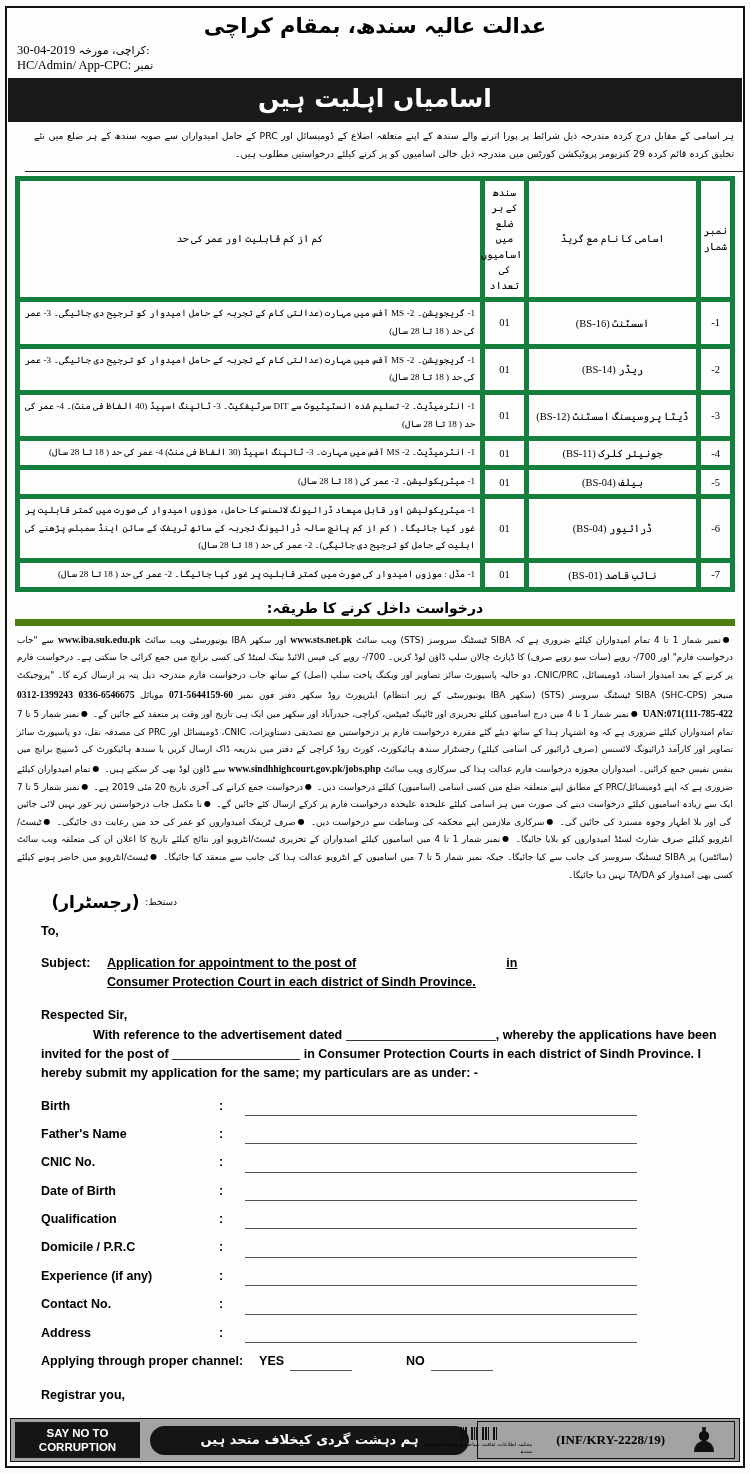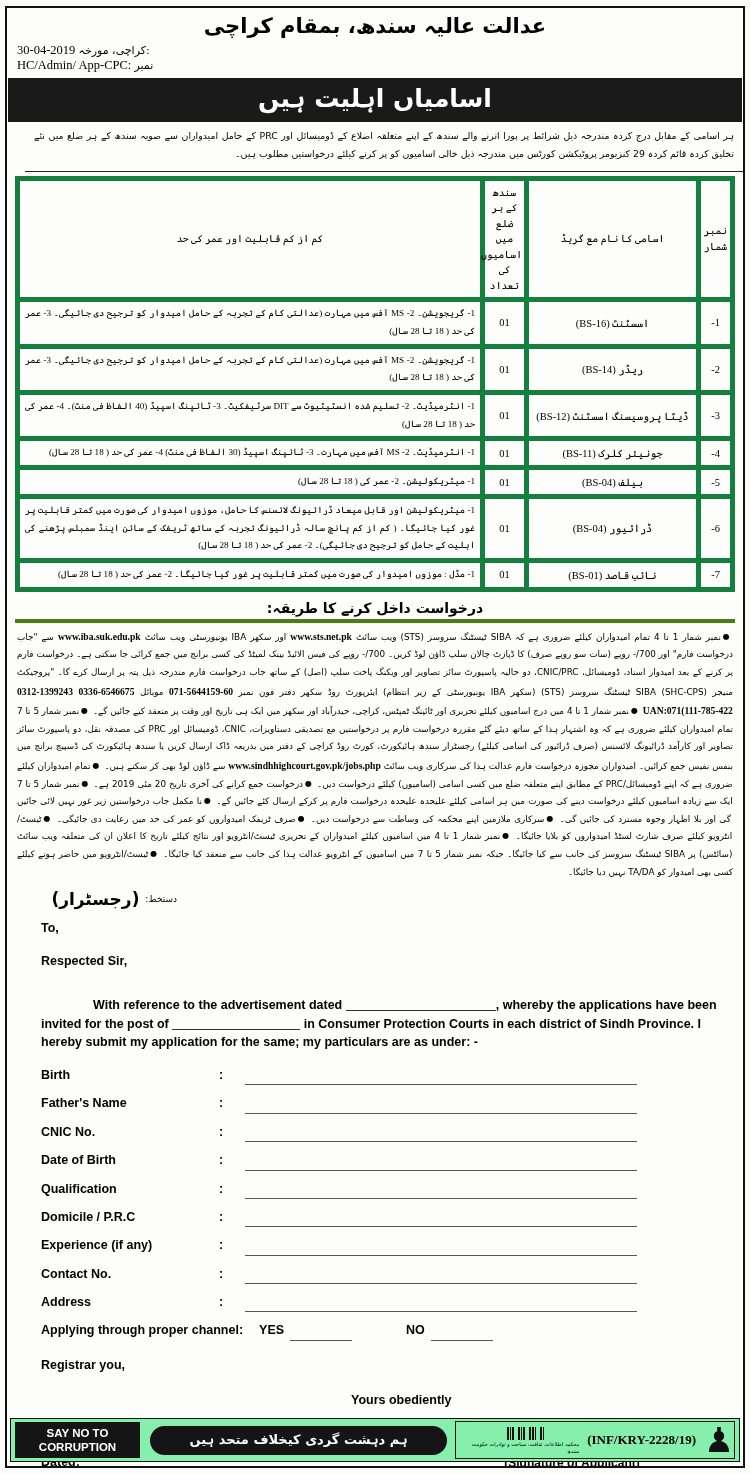--- a/index.html
+++ b/index.html
@@ -115,21 +115,21 @@
   }
 
   
   .apply-head {
     direction: rtl;
     text-align: center;
     font-family: "DejaVu Sans", sans-serif;
     font-weight: bold;
     font-size: 14px;
     padding: 5px 0 3px 0;
-    border-bottom: 4px solid #4d7c0f;
+    border-bottom: 7px solid #4d7c0f;
     margin: 3px 8px 0 8px;
   }
   .apply-body {
     direction: rtl;
     text-align: justify;
     font-family: "DejaVu Sans", sans-serif;
     font-size: 8.8px;
     line-height: 2.0;
     padding: 4px 10px 2px 10px;
   }
@@ -167,21 +167,21 @@
   .form .addr { margin-left: 66px; line-height: 1.45; }
   .form .subject-row {
     display: flex;
     margin-top: 13px;
   }
   .form .subject-label { width: 66px; flex: none; }
   .form .subject-text { text-decoration: underline; flex: 1; line-height: 1.5; }
   .form .subject-text .blank { display: inline-block; width: 150px; }
   .form .respected { margin-top: 14px; }
   .form .para {
-    margin-top: 24px;
+    margin-top: 1px;
     line-height: 1.5;
   }
   .form .para .indent { display: inline-block; width: 52px; }
   .ul-blank {
     display: inline-block;
     border-bottom: 1.5px solid #333;
     vertical-align: -2px;
   }
 
   .fields { margin-top: 14px; }
@@ -218,21 +218,21 @@
 
   
   .footer {
     position: absolute;
     left: 3px; right: 3px; bottom: 4px;
     height: 44px;
     border: 1.5px solid #111;
     display: flex;
     align-items: center;
     padding: 2px 4px;
-    background: #86efac;
+    background: #a3a3a3;
   }
   .f-corruption {
     background: #151515;
     color: #fff;
     font-family: "Liberation Sans", sans-serif;
     font-weight: bold;
     font-size: 11.5px;
     line-height: 1.25;
     text-align: center;
     padding: 4px 10px;
@@ -247,29 +247,29 @@
     font-weight: bold;
     font-size: 13px;
     direction: rtl;
     text-align: center;
     padding: 6px 14px 8px 14px;
     margin-left: 10px;
     flex: 1;
   }
   .f-right {
     flex: none;
-    width: 280px;
+    width: 258px;
     border: 1.5px solid #111;
     height: 38px;
     display: flex;
     align-items: center;
     justify-content: flex-end;
-    padding: 0 0 0 6px;
+    padding: 0 15px 0 6px;
     margin-left: 8px;
-    gap: 8px;
+    gap: 24px;
   }
   .f-inf {
     font-family: "Liberation Serif", serif;
     font-weight: bold;
     font-size: 13px;
     white-space: nowrap;
   }
   .f-barcode {
     display: flex;
     align-items: flex-end;
@@ -412,20 +412,27 @@
   </div>
 
   <div class="sig-registrar">
     <span class="pref">دستخط:</span>
     <span>(رجسٹرار)</span>
   </div>
 
   <div class="form">
     <div class="to">To,</div>
 
+    <div class="subject-row">
+      <div class="subject-label">Subject:</div>
+      <div class="subject-text">
+        <span>Application for appointment to the post of</span><span class="blank"></span><span>in</span><br>
+        <span>Consumer Protection Court in each district of Sindh Province.</span>
+      </div>
+    </div>
 
     <div class="respected">Respected Sir,</div>
 
     <div class="para">
       <span class="indent"></span><span>With reference to the advertisement dated</span>
       <span class="ul-blank" style="width:150px"></span><span>, whereby the applications have been invited for the post of</span>
       <span class="ul-blank" style="width:128px"></span>
       <span>in Consumer Protection Courts in each district of Sindh Province. I hereby submit my application for the same; my particulars are as under: -</span>
     </div>
 

